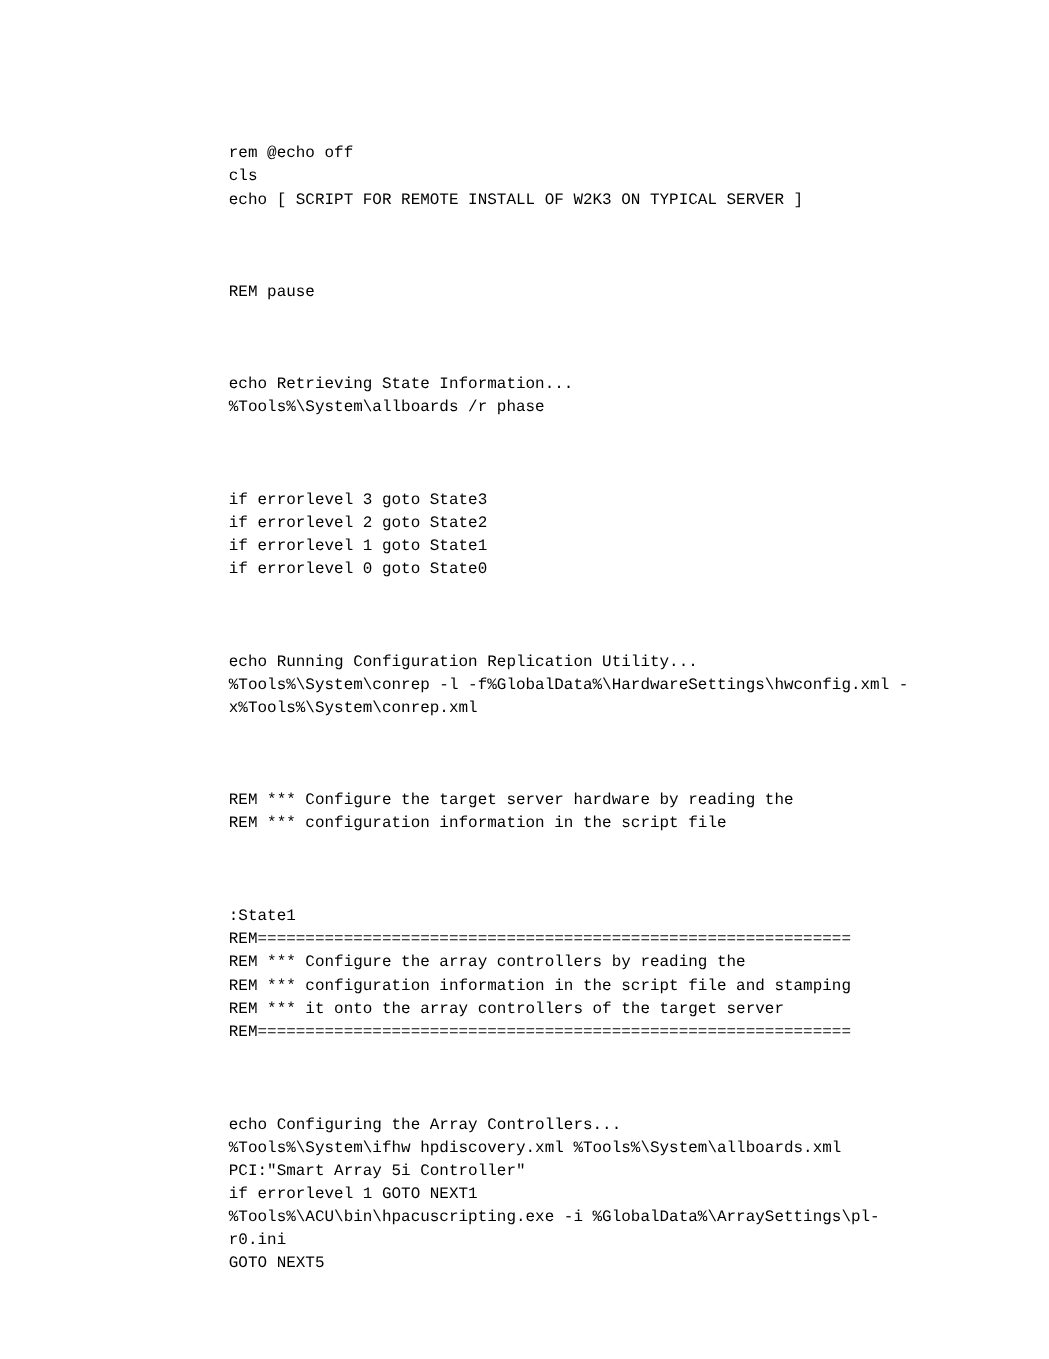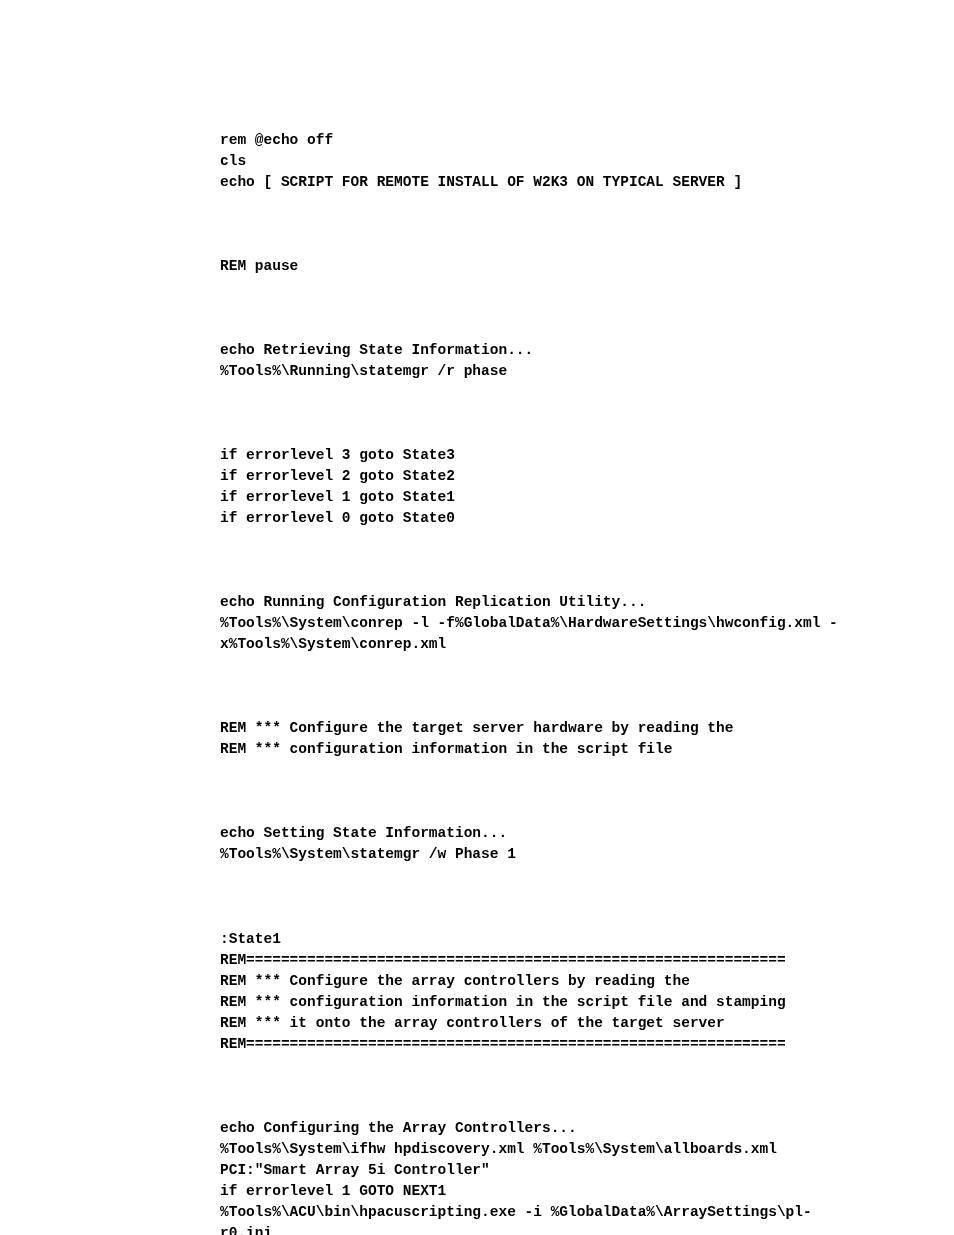--- a/index.html
+++ b/index.html
@@ -16,49 +16,46 @@
     box-sizing: border-box;
     padding: 88px 112px 60px 208px;
     position: relative;
     min-height: 1235px;
   }
   .code-block {
     white-space: pre-wrap;
     word-break: break-word;
   }
   .para {
-    margin: 0 0 21px 12px;
+    margin: 0 0 21px 0;
     padding: 0;
     display: block;
-    font-weight: bold;
   }
   .para:last-of-type {
     margin-bottom: 0;
   }
 </style>
 </head>
 <body>
 
 <div class="code-block">
   <span class="para">rem @echo off
 cls
 echo [ SCRIPT FOR REMOTE INSTALL OF W2K3 ON TYPICAL SERVER ]</span>
   <span class="para">REM pause</span>
   <span class="para">echo Retrieving State Information...
-%Tools%\Running\statemgr /r phase</span>
+%Tools%\System\allboards /r phase</span>
   <span class="para">if errorlevel 3 goto State3
 if errorlevel 2 goto State2
 if errorlevel 1 goto State1
 if errorlevel 0 goto State0</span>
   <span class="para">echo Running Configuration Replication Utility...
 %Tools%\System\conrep -l -f%GlobalData%\HardwareSettings\hwconfig.xml -x%Tools%\System\conrep.xml</span>
   <span class="para">REM *** Configure the target server hardware by reading the
 REM *** configuration information in the script file</span>
-  <span class="para">echo Setting State Information...
-%Tools%\System\statemgr /w Phase 1</span>
   <span class="para">:State1
 REM==============================================================
 REM *** Configure the array controllers by reading the
 REM *** configuration information in the script file and stamping
 REM *** it onto the array controllers of the target server
 REM==============================================================</span>
   <span class="para">echo Configuring the Array Controllers...
 %Tools%\System\ifhw hpdiscovery.xml %Tools%\System\allboards.xml PCI:"Smart Array 5i Controller"
 if errorlevel 1 GOTO NEXT1
 %Tools%\ACU\bin\hpacuscripting.exe -i %GlobalData%\ArraySettings\pl-r0.ini

